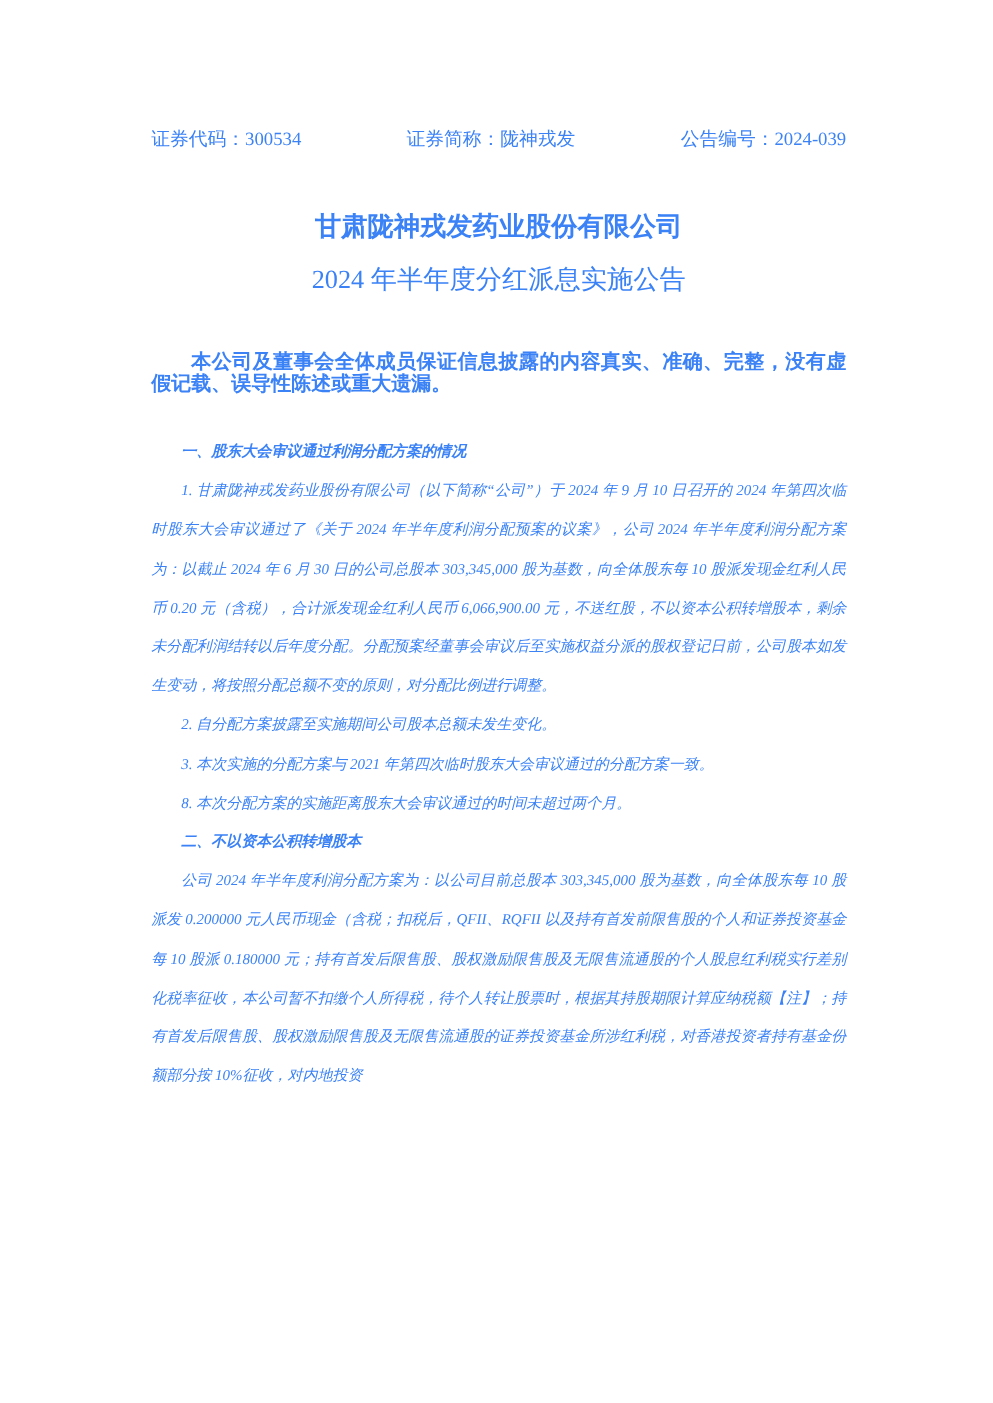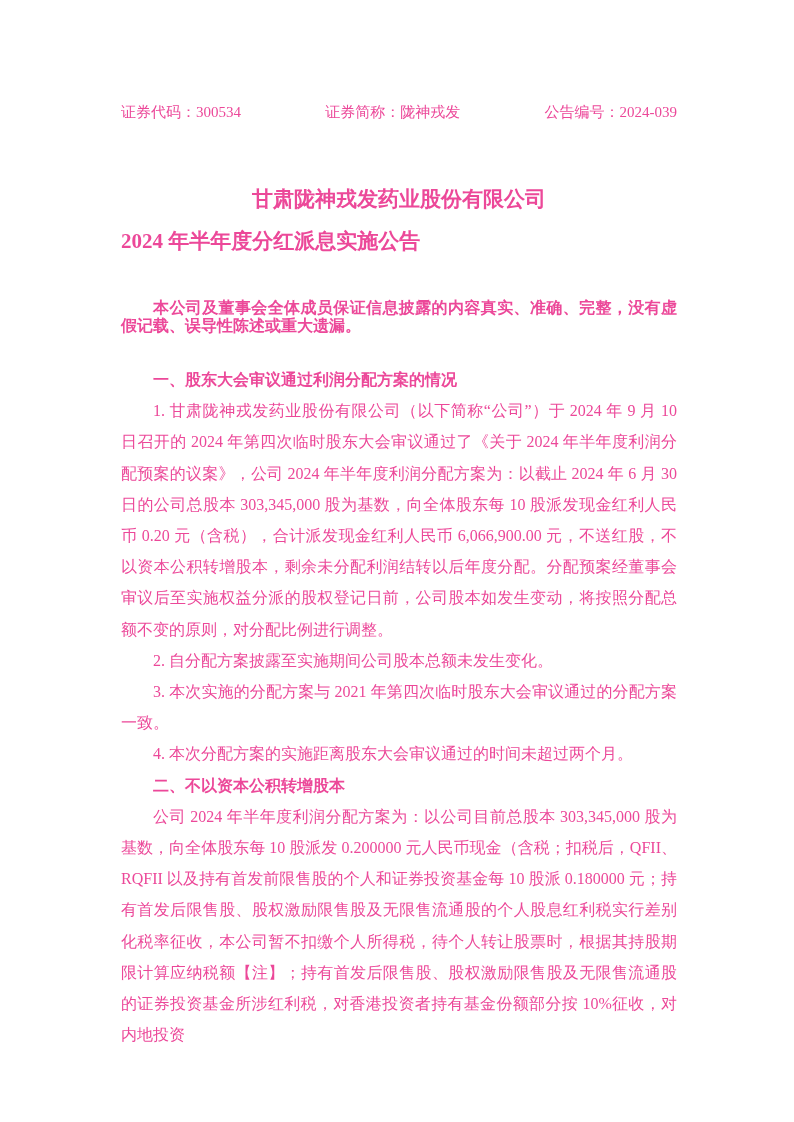--- a/index.html
+++ b/index.html
@@ -3,66 +3,68 @@
 <meta charset="utf-8">
 <style>
   * { margin: 0; padding: 0; box-sizing: border-box; }
   html, body { background: #ffffff; }
   .page {
     position: relative;
     width: 794px;
     height: 1122px;
     margin: 0 auto;
     background: #ffffff;
-    color: #ec4899;
+    color: #3b82f6;
     font-family: "Liberation Serif", "DejaVu Serif", serif;
     overflow: hidden;
   }
   .content {
     position: absolute;
     left: 121px;
     top: 103px;
     width: 556px;
   }
   .doc-header {
     display: flex;
     justify-content: space-between;
     align-items: baseline;
     font-size: 15px;
     line-height: 19px;
     white-space: nowrap;
   }
   .title {
-    margin-top: 64px;
+    margin-top: 46px;
     text-align: center;
     font-size: 21px;
     line-height: 27px;
     font-weight: bold;
     font-family: "Liberation Serif", "DejaVu Serif", serif;
   }
   .subtitle {
     margin-top: 15px;
+    text-align: center;
     font-size: 21px;
     line-height: 27px;
-    font-weight: bold;
+    font-weight: normal;
     font-family: "Liberation Serif", "DejaVu Serif", serif;
   }
   .disclaimer {
     margin-top: 44px;
     font-family: "Liberation Sans", "DejaVu Sans", sans-serif;
     font-weight: bold;
     font-size: 16px;
     line-height: 18px;
     text-align: justify;
     text-indent: 2em;
   }
   .body-text {
     margin-top: 29px;
-    font-size: 16px;
+    font-size: 12px;
     line-height: 31.2px;
+    font-style: italic;
   }
   .section-heading {
     font-family: "Liberation Sans", "DejaVu Sans", sans-serif;
     font-weight: bold;
     text-indent: 2em;
     text-align: left;
   }
   .para {
     text-align: justify;
     text-indent: 2em;
@@ -90,21 +92,21 @@
     <div class="body-text">
 
       <p class="section-heading">一、股东大会审议通过利润分配方案的情况</p>
 
       <p class="para">1. 甘肃陇神戎发药业股份有限公司（以下简称“公司”）于 2024 年 9 月 10 日召开的 2024 年第四次临时股东大会审议通过了《关于 2024 年半年度利润分配预案的议案》，公司 2024 年半年度利润分配方案为：以截止 2024 年 6 月 30 日的公司总股本 303,345,000 股为基数，向全体股东每 10 股派发现金红利人民币 0.20 元（含税），合计派发现金红利人民币 6,066,900.00 元，不送红股，不以资本公积转增股本，剩余未分配利润结转以后年度分配。分配预案经董事会审议后至实施权益分派的股权登记日前，公司股本如发生变动，将按照分配总额不变的原则，对分配比例进行调整。</p>
 
       <p class="para">2. 自分配方案披露至实施期间公司股本总额未发生变化。</p>
 
       <p class="para">3. 本次实施的分配方案与 2021 年第四次临时股东大会审议通过的分配方案一致。</p>
 
-      <p class="para">4. 本次分配方案的实施距离股东大会审议通过的时间未超过两个月。</p>
+      <p class="para">8. 本次分配方案的实施距离股东大会审议通过的时间未超过两个月。</p>
 
       <p class="section-heading">二、不以资本公积转增股本</p>
 
       <p class="para">公司 2024 年半年度利润分配方案为：以公司目前总股本 303,345,000 股为基数，向全体股东每 10 股派发 0.200000 元人民币现金（含税；扣税后，QFII、RQFII 以及持有首发前限售股的个人和证券投资基金每 10 股派 0.180000 元；持有首发后限售股、股权激励限售股及无限售流通股的个人股息红利税实行差别化税率征收，本公司暂不扣缴个人所得税，待个人转让股票时，根据其持股期限计算应纳税额【注】；持有首发后限售股、股权激励限售股及无限售流通股的证券投资基金所涉红利税，对香港投资者持有基金份额部分按 10%征收，对内地投资</p>
 
     </div>
   </div>
 </div>
 
 </body></html>

